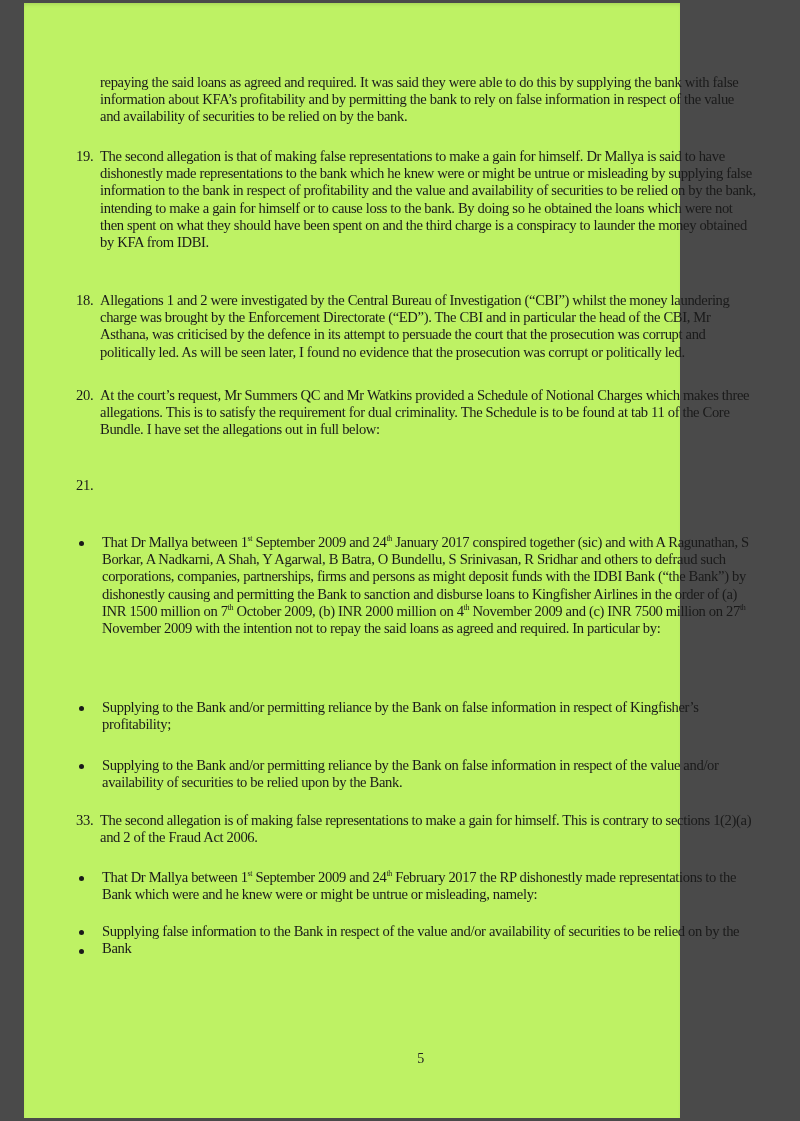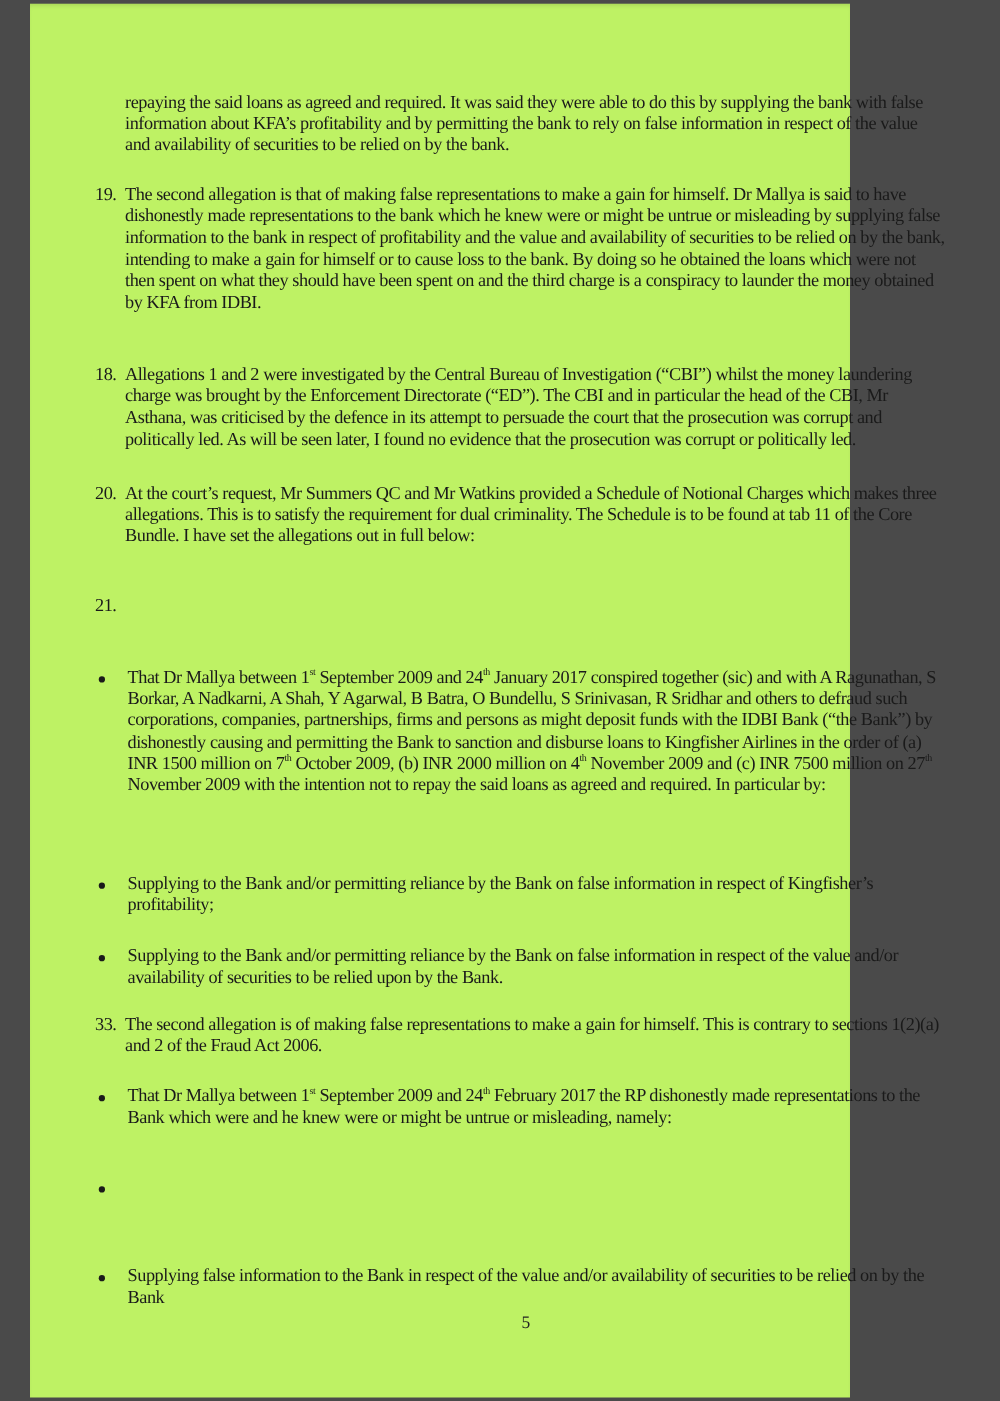--- a/index.html
+++ b/index.html
@@ -84,20 +84,20 @@
 
     <div class="bullet-para" style="top:866px;">
       <span class="dot"></span>
       <span>That Dr Mallya between 1</span><sup>st</sup><span> September 2009 and 24</span><sup>th</sup><span> February 2017 the RP dishonestly made representations to the Bank which were and he knew were or might be untrue or misleading, namely:</span>
     </div>
 
     <div class="bullet-para" style="top:939px;">
       <span class="dot"></span>
     </div>
 
-    <div class="bullet-para" style="top:1010px;">
+    <div class="bullet-para" style="top:920px;">
       <span class="dot"></span>
       <span>Supplying false information to the Bank in respect of the value and/or availability of securities to be relied on by the Bank</span>
     </div>
 
     <div class="page-num">5</div>
   </div>
 </div>
 
 </body></html>

